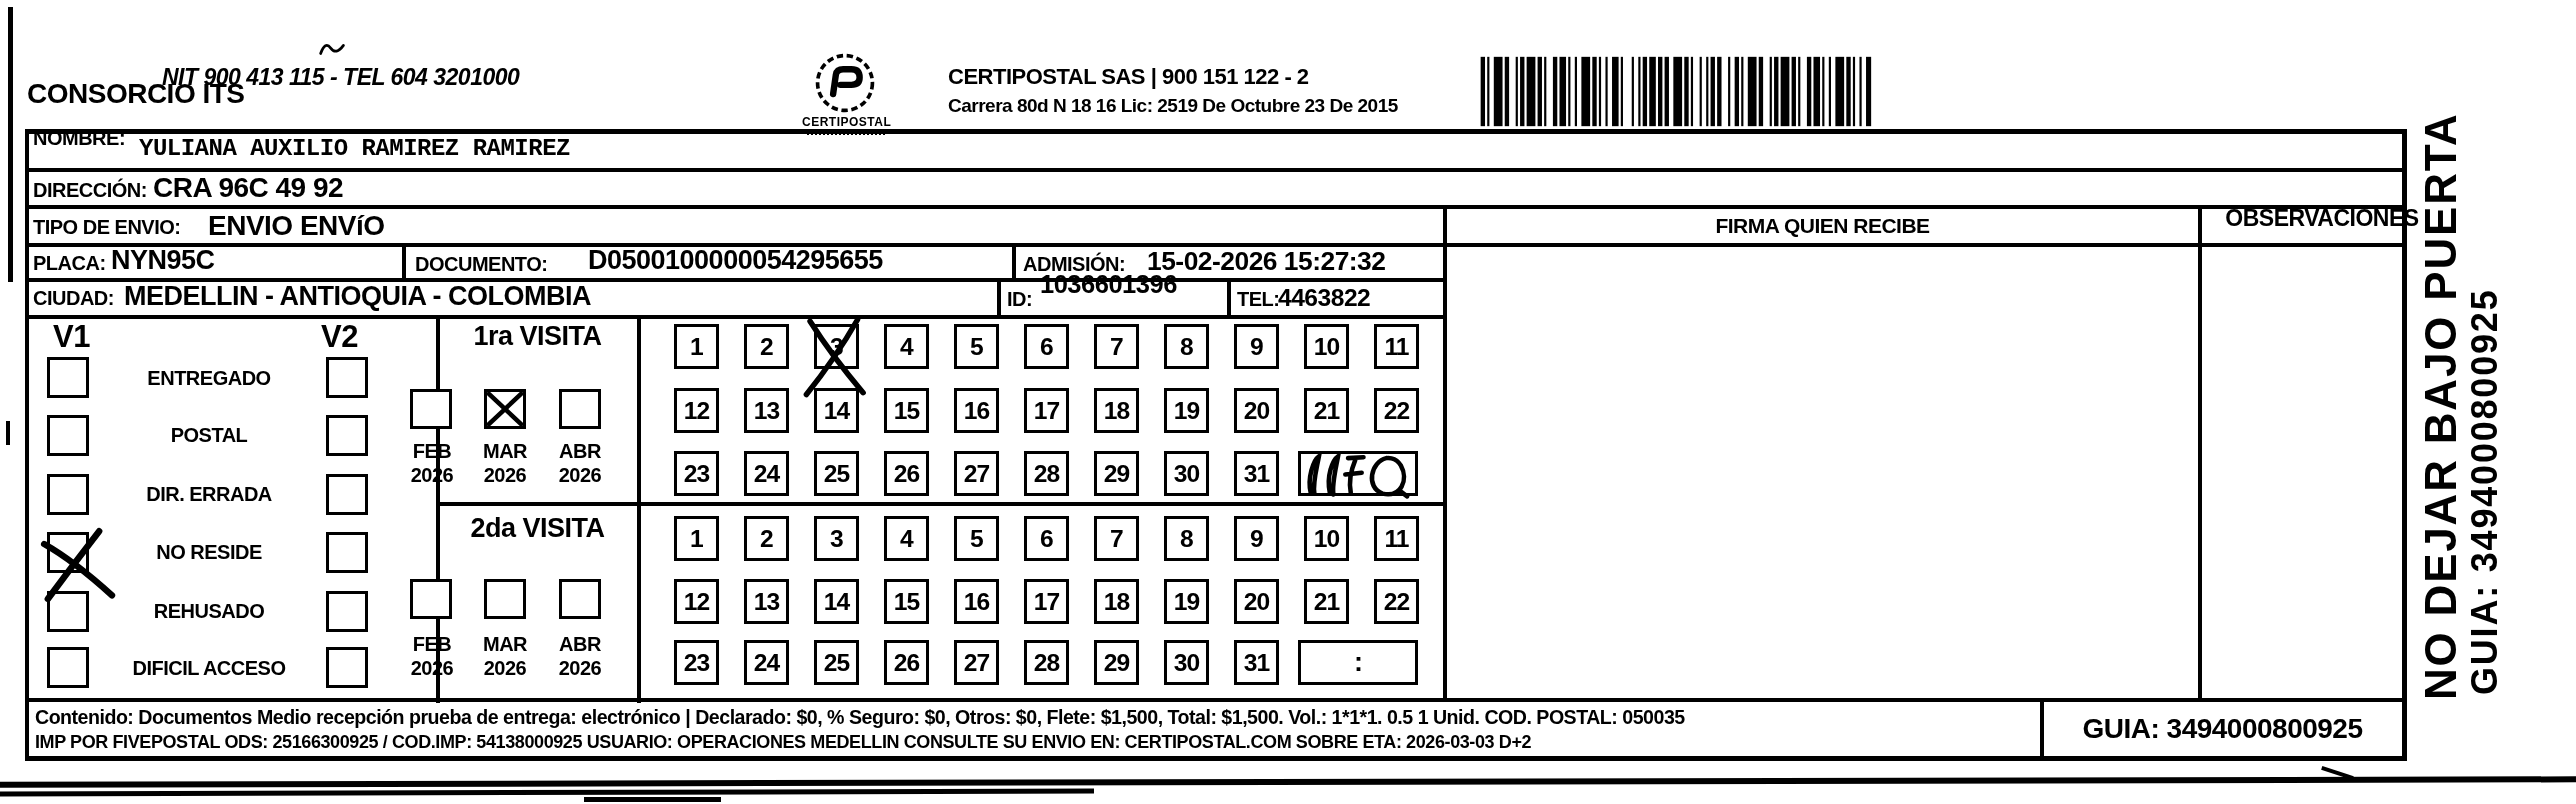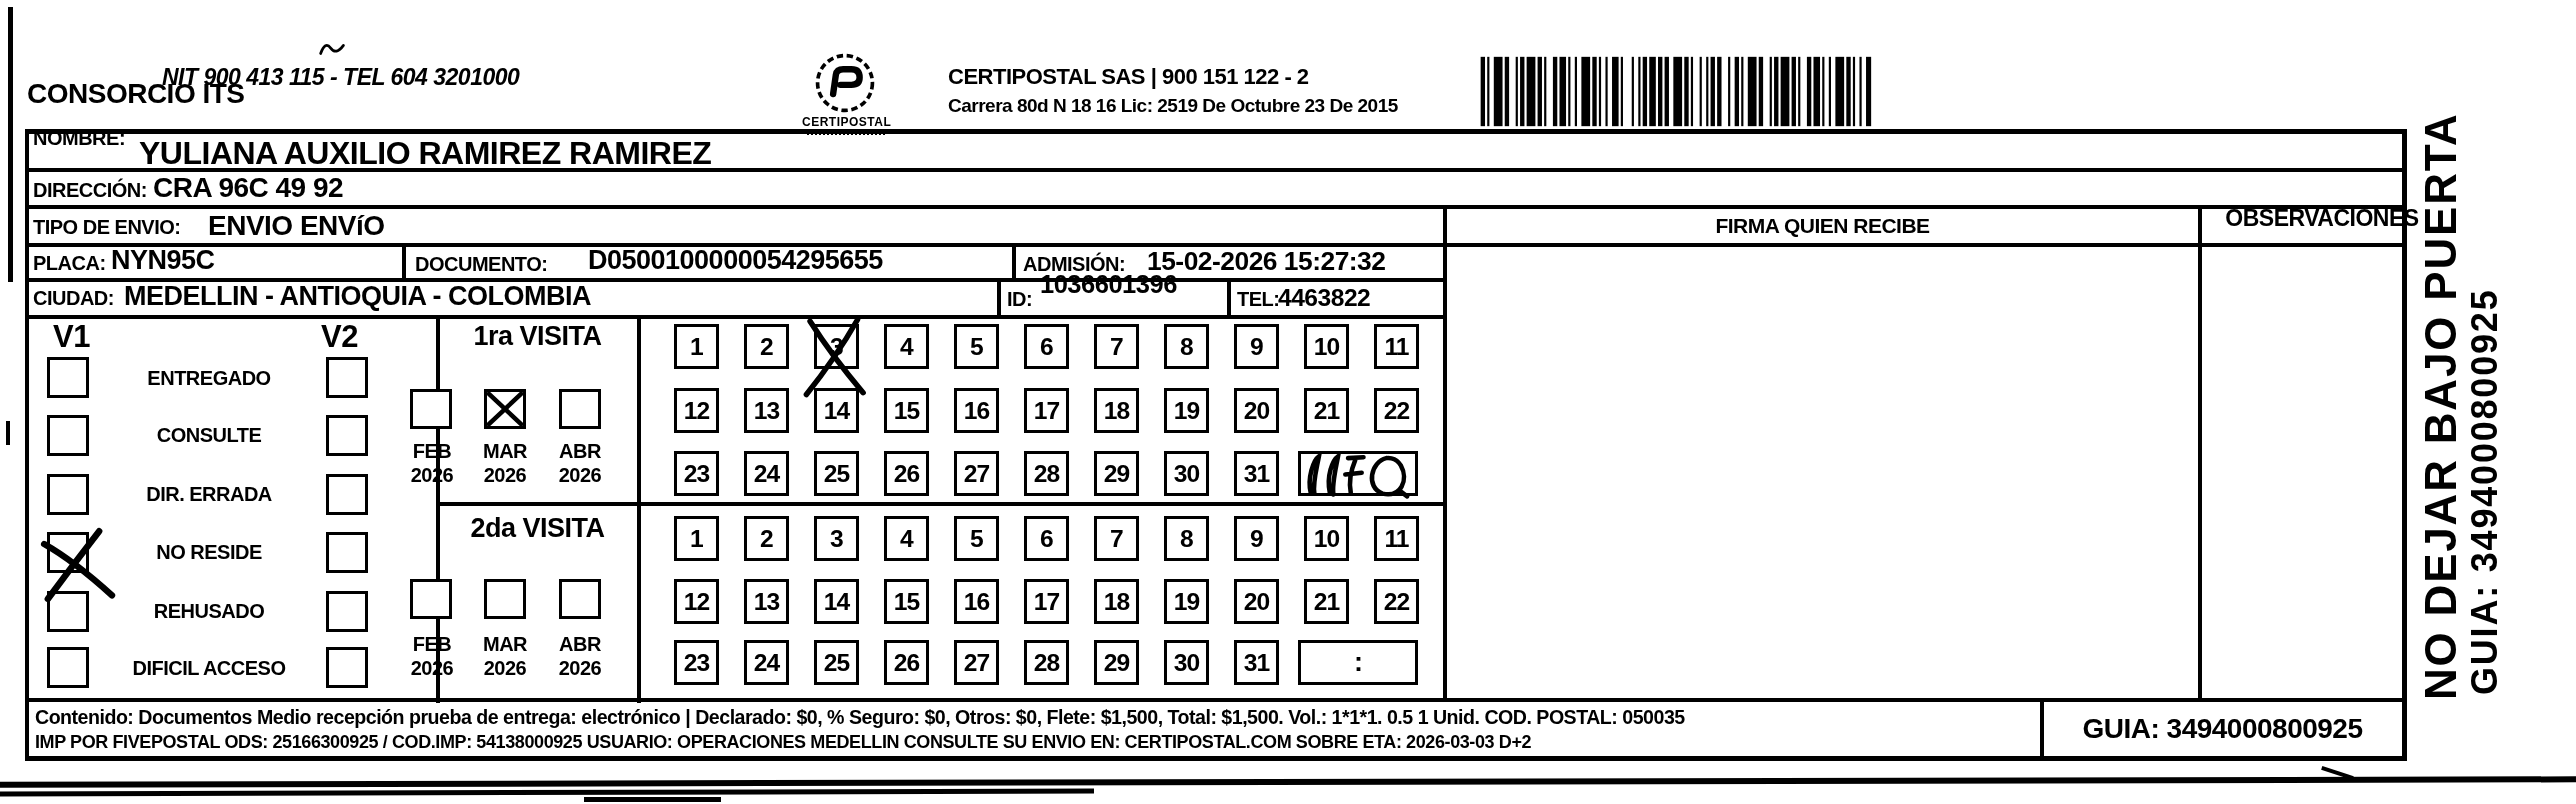--- a/index.html
+++ b/index.html
@@ -111,21 +111,21 @@
   <div class="line" style="left:1012px;top:243px;width:3.6px;height:39px;"></div>
   <div class="line" style="left:997px;top:278px;width:3.6px;height:40px;"></div>
   <div class="line" style="left:1227px;top:278px;width:3.6px;height:40px;"></div>
   <div class="line" style="left:1443px;top:205px;width:3.6px;height:497px;"></div>
   <div class="line" style="left:2198px;top:205px;width:3.6px;height:497px;"></div>
   <div class="line" style="left:436px;top:315px;width:3.6px;height:388px;"></div>
   <div class="line" style="left:637px;top:315px;width:3.6px;height:388px;"></div>
   <div class="line" style="left:2040px;top:698px;width:3.6px;height:61px;"></div>
 
   <div class="lbl" style="left:33px;top:127px;font-size:20px;">NOMBRE:</div>
-  <div class="val" style="left:139px;top:135px;font-size:32px;">YULIANA AUXILIO RAMIREZ RAMIREZ</div>
+  <div class="val" style="left:139px;top:135px;font-size:24px;font-family:Liberation Mono, monospace;">YULIANA AUXILIO RAMIREZ RAMIREZ</div>
 
   <div class="lbl" style="left:33px;top:179px;font-size:20px;">DIRECCIÓN:</div>
   <div class="val" style="left:153px;top:172px;font-size:28px;">CRA 96C 49 92</div>
 
   <div class="lbl" style="left:33px;top:216px;font-size:20px;">TIPO DE ENVIO:</div>
   <div class="val" style="left:208px;top:210px;font-size:28px;">ENVIO ENVíO</div>
 
   <div class="lbl" style="left:33px;top:252px;font-size:20px;">PLACA:</div>
   <div class="val" style="left:111px;top:245px;font-size:27px;">NYN95C</div>
   <div class="lbl" style="left:415px;top:253px;font-size:20px;">DOCUMENTO:</div>
@@ -143,21 +143,21 @@
   <div class="lbl" style="left:1447px;top:214px;width:751px;text-align:center;font-size:21px;">FIRMA QUIEN RECIBE</div>
   <div class="lbl" style="left:2202px;top:205px;width:240px;text-align:center;font-size:23px;">OBSERVACIONES</div>
 
   <div class="val" style="left:53px;top:319px;font-size:31px;">V1</div>
   <div class="val" style="left:321px;top:319px;font-size:31px;">V2</div>
   <div id="status-rows">
       <div class="box" style="left: 47px; top: 357px; width: 36px; height: 35px;"></div>
       <div class="lbl" style="left: 96px; top: 367px; width: 226px; text-align: center; font-size: 20px;">ENTREGADO</div>
       <div class="box" style="left: 326px; top: 357px; width: 36px; height: 35px;"></div>
       <div class="box" style="left: 47px; top: 415px; width: 36px; height: 35px;"></div>
-      <div class="lbl" style="left: 96px; top: 424px; width: 226px; text-align: center; font-size: 20px;">CONSULTE</div>
+      <div class="lbl" style="left: 96px; top: 424px; width: 226px; text-align: center; font-size: 20px;">POSTAL</div>
       <div class="box" style="left: 326px; top: 415px; width: 36px; height: 35px;"></div>
       <div class="box" style="left: 47px; top: 474px; width: 36px; height: 35px;"></div>
       <div class="lbl" style="left: 96px; top: 483px; width: 226px; text-align: center; font-size: 20px;">DIR. ERRADA</div>
       <div class="box" style="left: 326px; top: 474px; width: 36px; height: 35px;"></div>
       <div class="box" style="left: 47px; top: 532px; width: 36px; height: 35px;"></div>
       <div class="lbl" style="left: 96px; top: 541px; width: 226px; text-align: center; font-size: 20px;">NO RESIDE</div>
       <div class="box" style="left: 326px; top: 532px; width: 36px; height: 35px;"></div>
       <div class="box" style="left: 47px; top: 591px; width: 36px; height: 35px;"></div>
       <div class="lbl" style="left: 96px; top: 600px; width: 226px; text-align: center; font-size: 20px;">REHUSADO</div>
       <div class="box" style="left: 326px; top: 591px; width: 36px; height: 35px;"></div>

